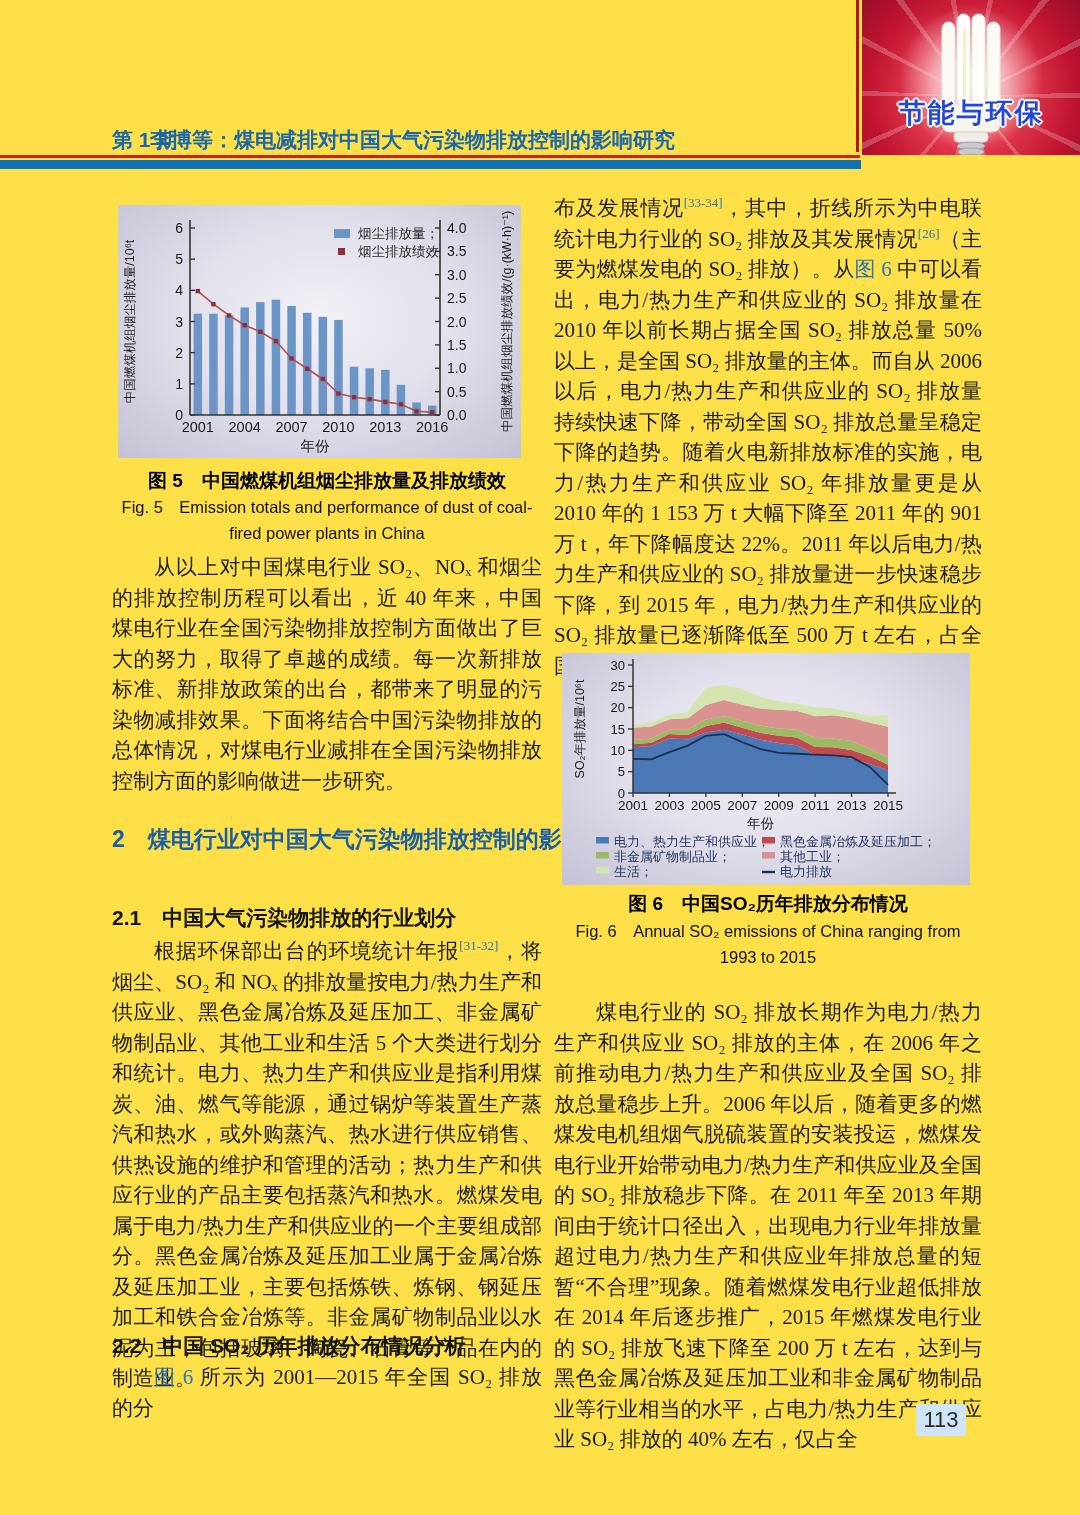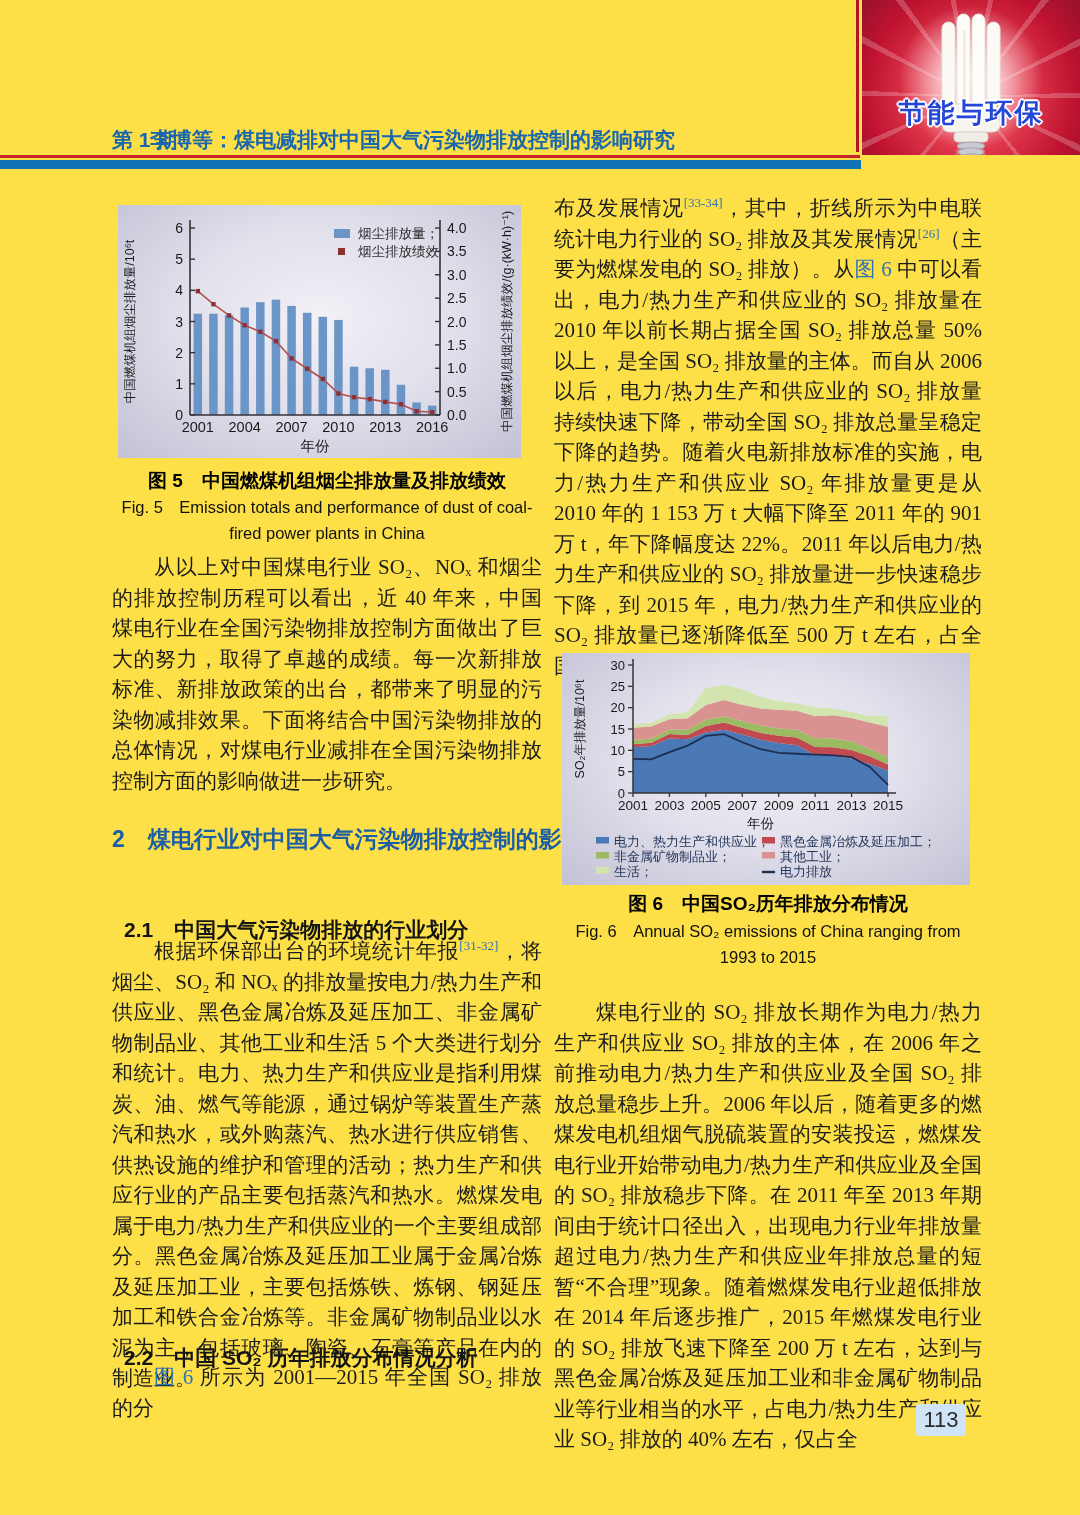--- a/index.html
+++ b/index.html
@@ -25,21 +25,21 @@
   .col{position:absolute;top:0;height:1515px;}
   .col-left{left:112px;width:430px;}
   .col-right{left:554px;width:428px;}
   .col > *{position:absolute;left:0;width:100%;}
   .body{margin:0;font-size:21px;line-height:30.5px;text-align:justify;color:#1c1c1c;}
   .indent{text-indent:2em;}
   .ref-blue{color:#2e74b5;}
   sup{font-size:0.62em;line-height:0;}
   h2.sec{margin:0;font-family:"Liberation Sans","DejaVu Sans",sans-serif;font-size:23px;line-height:34px;
          font-weight:bold;color:#1b5ea6;padding-left:2.1em;text-indent:-2.1em;}
-  h3.sec{margin:12px;font-family:"Liberation Sans","DejaVu Sans",sans-serif;font-size:21px;line-height:30px;
+  h3.sec{margin:0;font-family:"Liberation Sans","DejaVu Sans",sans-serif;font-size:21px;line-height:30px;
          font-weight:bold;color:#141414;}
   .cap-zh{text-align:center;font-family:"Liberation Sans","DejaVu Sans",sans-serif;font-weight:bold;font-size:19px;color:#000;}
   .cap-en{text-align:center;font-family:"Liberation Sans","DejaVu Sans",sans-serif;font-size:16.5px;line-height:26px;color:#111;}
   figure.chartbox{margin:0;padding:0;background:radial-gradient(ellipse at 50% 45%, #f2f1f7 0%, #e2e1ec 45%, #c3c1d4 100%);}
   .fig5{left:6px!important;top:205px;width:403px!important;height:253px;}
   .fig6{left:8px!important;top:653px;width:408px!important;height:232px;}
   
   .pagenum{position:absolute;left:916px;top:1404px;width:50px;height:32px;background:#cfe5f7;border-radius:3px;
            font-family:"Liberation Sans","DejaVu Sans",sans-serif;font-size:22px;color:#2b2b2b;
            display:flex;align-items:center;justify-content:center;}

